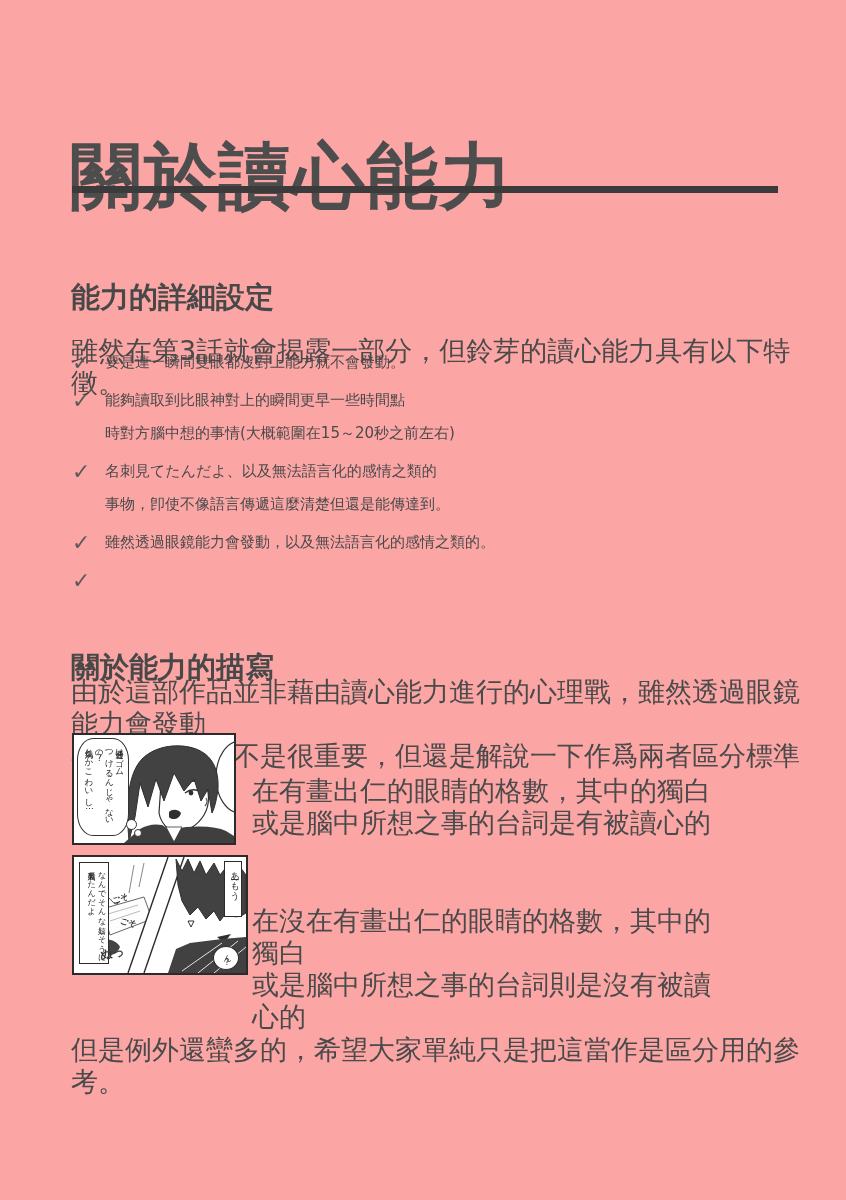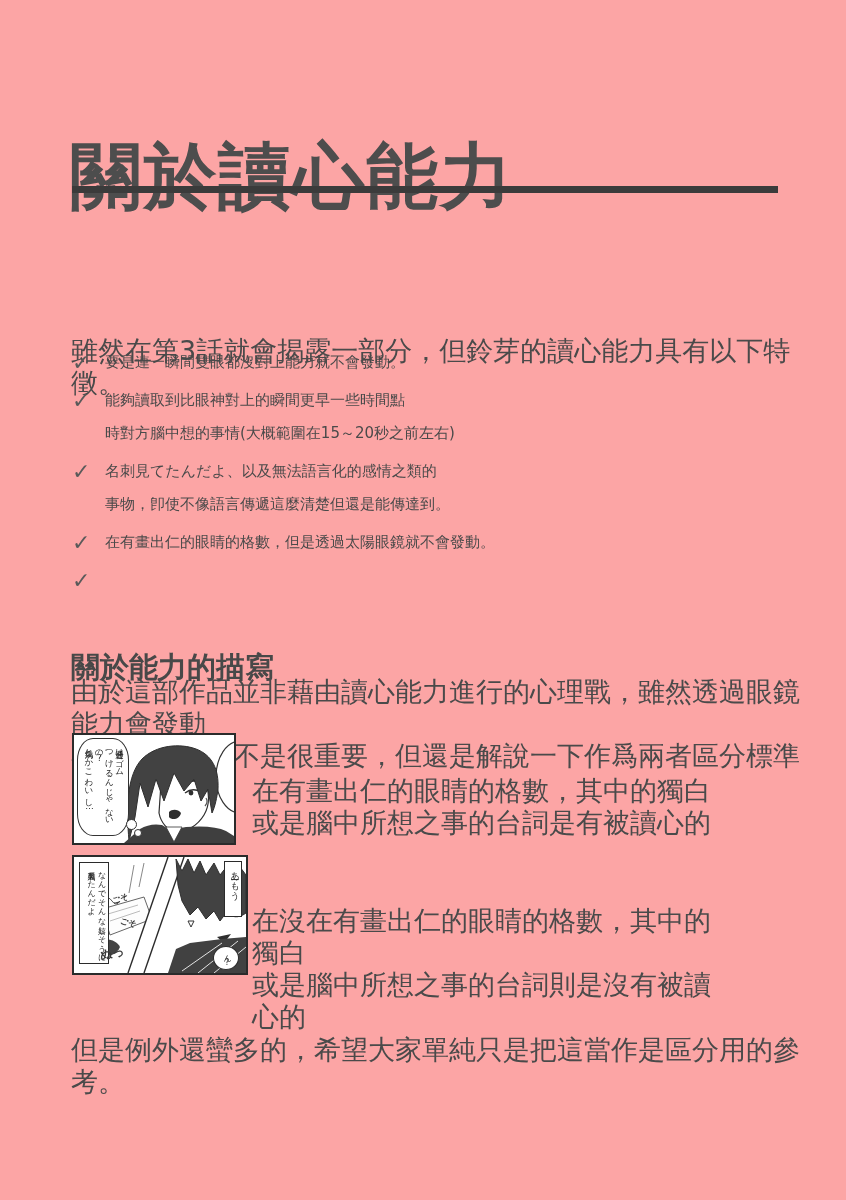--- a/index.html
+++ b/index.html
@@ -116,40 +116,41 @@
   .sfx3 { left: 26px; top: 88px; font-size: 12px; transform: rotate(-10deg); font-weight: 700; }
 </style>
 </head>
 <body>
 
 <div class="page">
 
   <h1 class="abs page-title">關於讀心能力</h1>
   <div class="abs title-rule"></div>
 
+  <h2 class="abs section-heading h2a">能力的詳細設定</h2>
   <p class="abs body-text intro1 preline">雖然在第3話就會揭露一部分，但鈴芽的讀心能力具有以下特徵。</p>
 
   <ul class="abs checklist">
     <li>
       <span class="check">✓</span>
       <span class="item-text preline">要是連一瞬間雙眼都沒對上能力就不會發動。</span>
     </li>
     <li>
       <span class="check">✓</span>
       <span class="item-text preline">能夠讀取到比眼神對上的瞬間更早一些時間點
 時對方腦中想的事情(大概範圍在15～20秒之前左右)</span>
     </li>
     <li>
       <span class="check">✓</span>
       <span class="item-text preline">名刺見てたんだよ、以及無法語言化的感情之類的
 事物，卽使不像語言傳遞這麼清楚但還是能傳達到。</span>
     </li>
     <li>
       <span class="check">✓</span>
-      <span class="item-text preline">在有畫出仁的眼睛的格數，但是透過太陽眼鏡就不會發動。</span>
+      <span class="item-text preline">雖然透過眼鏡能力會發動，以及無法語言化的感情之類的。</span>
     </li>
     <li>
       <span class="check">✓</span>
     </li>
   </ul>
 
   <h2 class="abs section-heading h2b">關於能力的描寫</h2>
   <p class="abs body-text intro2 preline">由於這部作品並非藉由讀心能力進行的心理戰，雖然透過眼鏡能力會發動
 不會被讀到並不是很重要，但還是解說一下作爲兩者區分標準的描寫差異。</p>
 

